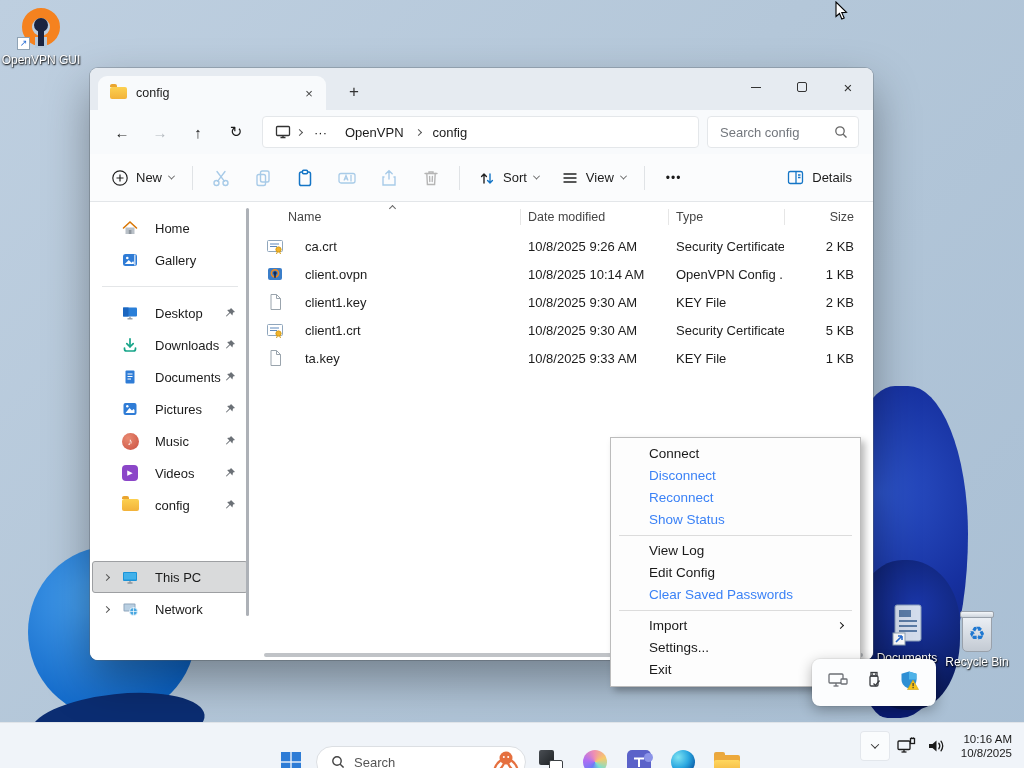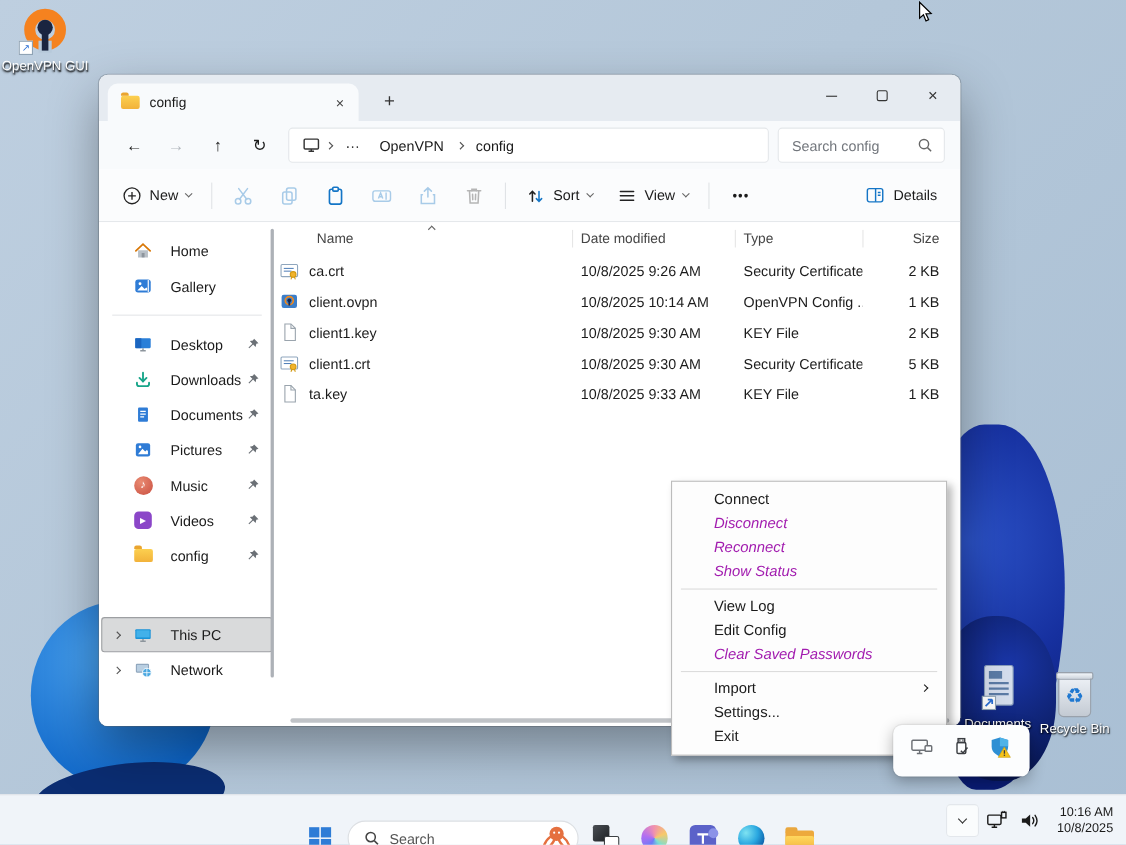--- a/index.html
+++ b/index.html
@@ -89,39 +89,39 @@
   .cols { height:30px; display:flex; align-items:center; font-size:12.5px; color:#454545; position:relative; }
   .col { position:relative; height:100%; display:flex; align-items:center; }
   .col-name { width:270px; padding-left:38px; }
   .col-date { width:148px; padding-left:8px; }
   .col-type { width:116px; padding-left:8px; }
   .col-size { width:80px; justify-content:flex-end; padding-right:10px; }
   .col-date::before,.col-type::before,.col-size::before { content:""; position:absolute; left:0; top:7px; height:16px; width:1px; background:#e6e6e6; }
   .sort-caret { position:absolute; left:140px; top:4px; color:#666; }
   .frow { height:28px; display:flex; align-items:center; font-size:13px; color:#1c1c1c; }
   .cell { overflow:hidden; white-space:nowrap; }
-  .cell.name { width:270px; padding-left:4px; display:flex; align-items:center; gap:9px; }
+  .cell.name { width:270px; padding-left:16px; display:flex; align-items:center; gap:21px; }
   .cell.date { width:148px; padding-left:8px; color:#1c1c1c; }
   .cell.type { width:116px; padding-left:8px; }
   .cell.size { width:80px; text-align:right; padding-right:10px; }
   .hscroll { position:absolute; left:14px; right:10px; bottom:3px; height:4px; background:#c0c3c7; border-radius:2px; }
   
   .statusbar { height:26px; flex:none; display:flex; align-items:center; padding:0 14px; font-size:12px; color:#333; background:#fff; position:relative; }
   .status-sep { width:1px; height:14px; background:#ddd; margin-left:12px; }
   .view-toggles { position:absolute; right:26px; top:1px; display:flex; gap:5px; }
   .vt { width:25px; height:23px; display:flex; align-items:center; justify-content:center; border-radius:3px; border:1px solid transparent; }
   .vt.selected { border-color:#8fb8dd; background:#eaf3fb; }
   .vt-lines { display:flex; flex-direction:column; gap:2.5px; }
   .vt-lines span { width:13px; height:1.6px; background:#1475c6; display:block; }
   .vt-thumb { width:12px; height:12px; border:1.5px solid #4a4a4a; border-radius:1px; }
   
   .ctx { position:absolute; left:610px; top:437px; width:251px; z-index:6; background:#fdfdfd;
     border:1px solid #bcbcbc; box-shadow:4px 4px 7px rgba(0,0,0,.28); padding:5px 2px; font-size:13.5px; }
   .ctx-item { height:22px; line-height:22px; padding-left:36px; color:#1a1a1a; position:relative; white-space:nowrap; }
-  .ctx-item.disabled { color:#a21caf;font-style:italic; }
+  .ctx-item.disabled { color:#3b82f6; }
   .ctx-sep { height:1px; background:#dcdcdc; margin:4px 6px; }
   .ctx-arrow { position:absolute; right:15px; top:8px; color:#1a1a1a; }
   
   .tray-popup { position:absolute; left:812px; top:659px; width:124px; height:47px; z-index:7;
     background:#fcfdfe; border-radius:8px; box-shadow:0 4px 14px rgba(0,0,0,.3), 0 0 0 1px rgba(0,0,0,.05);
     display:flex; align-items:center; justify-content:space-around; padding:0 8px; }
   
   .taskbar { position:absolute; left:0; bottom:0; width:1024px; height:46px; background:#f0f4f9; border-top:1px solid #e0e4e9; z-index:8; }
   .tb-center { position:absolute; left:272px; top:16px; height:46px; display:flex; align-items:center; gap:6px; }
   .task-btn { width:38px; height:38px; border-radius:5px; display:flex; align-items:center; justify-content:center; position:relative; flex:none; }

